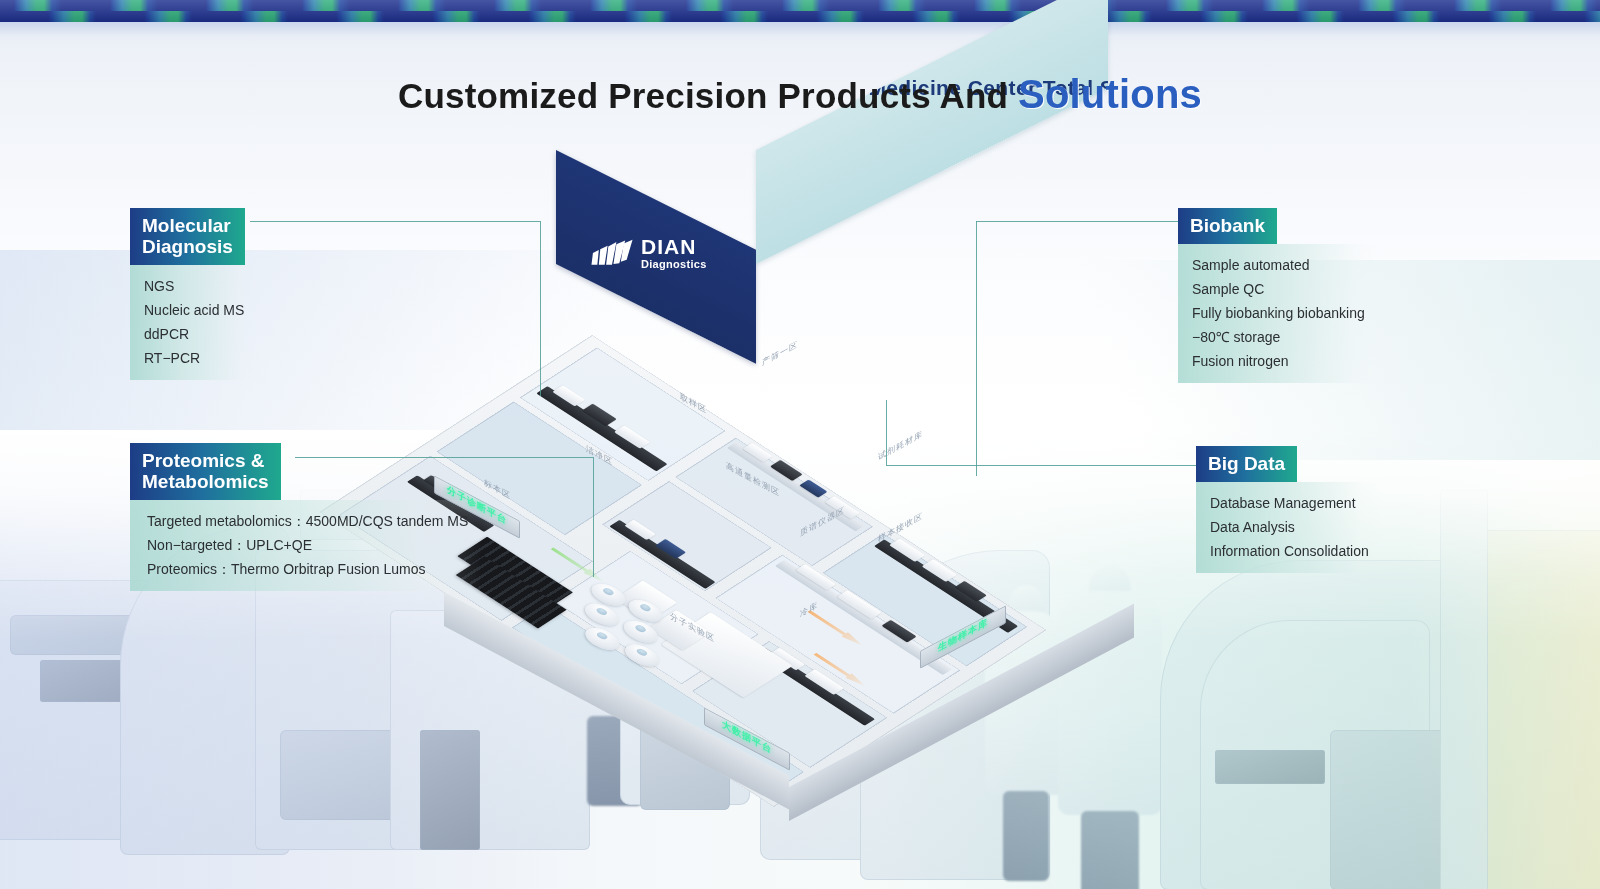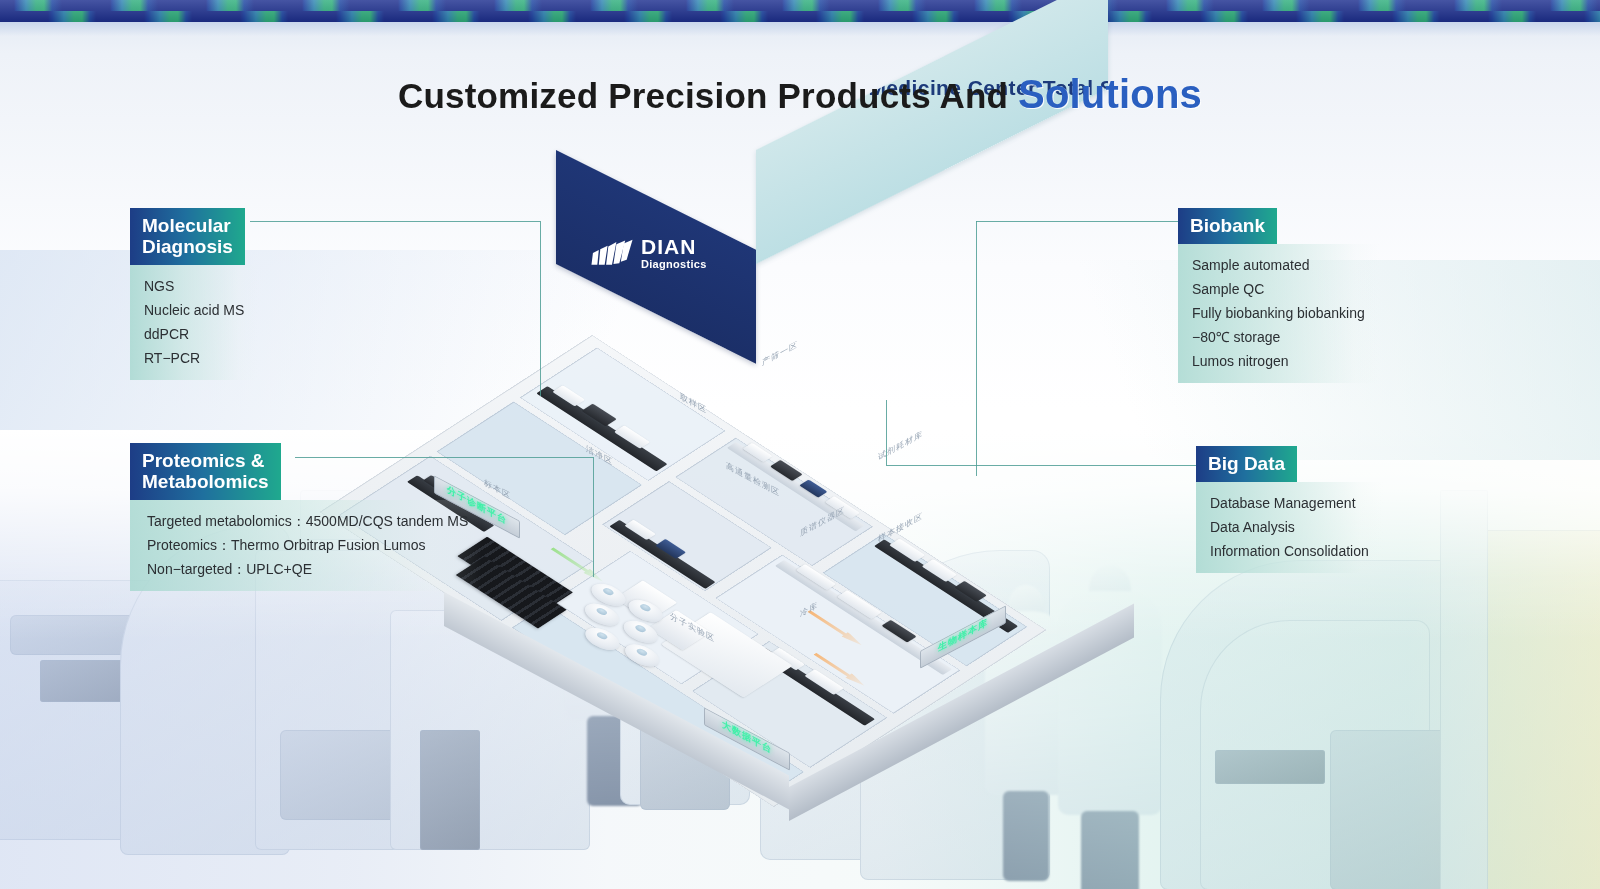--- a/index.html
+++ b/index.html
@@ -513,33 +513,33 @@
       <div class="li">ddPCR</div>
       <div class="li">RT−PCR</div>
     </div>
   </div>
 
   <div class="card left" style="left:130px;top:443px;">
     <div class="head">Proteomics &amp;
 Metabolomics</div>
     <div class="body" style="padding-left:17px;">
       <div class="li">Targeted metabolomics：4500MD/CQS tandem MS</div>
+      <div class="li">Non−targeted：UPLC+QE</div>
       <div class="li">Proteomics：Thermo Orbitrap Fusion Lumos</div>
-      <div class="li">Non−targeted：UPLC+QE</div>
     </div>
   </div>
 
   <div class="card right" style="left:1178px;top:208px;">
     <div class="head">Biobank</div>
     <div class="body">
       <div class="li">Sample automated</div>
       <div class="li">Sample QC</div>
       <div class="li">Fully biobanking biobanking</div>
       <div class="li">−80℃ storage</div>
-      <div class="li">Lumos nitrogen</div>
+      <div class="li">Fusion nitrogen</div>
     </div>
   </div>
 
   <div class="card right" style="left:1196px;top:446px;">
     <div class="head">Big Data</div>
     <div class="body">
       <div class="li">Database Management</div>
       <div class="li">Data Analysis</div>
       <div class="li">Information Consolidation</div>
     </div>

